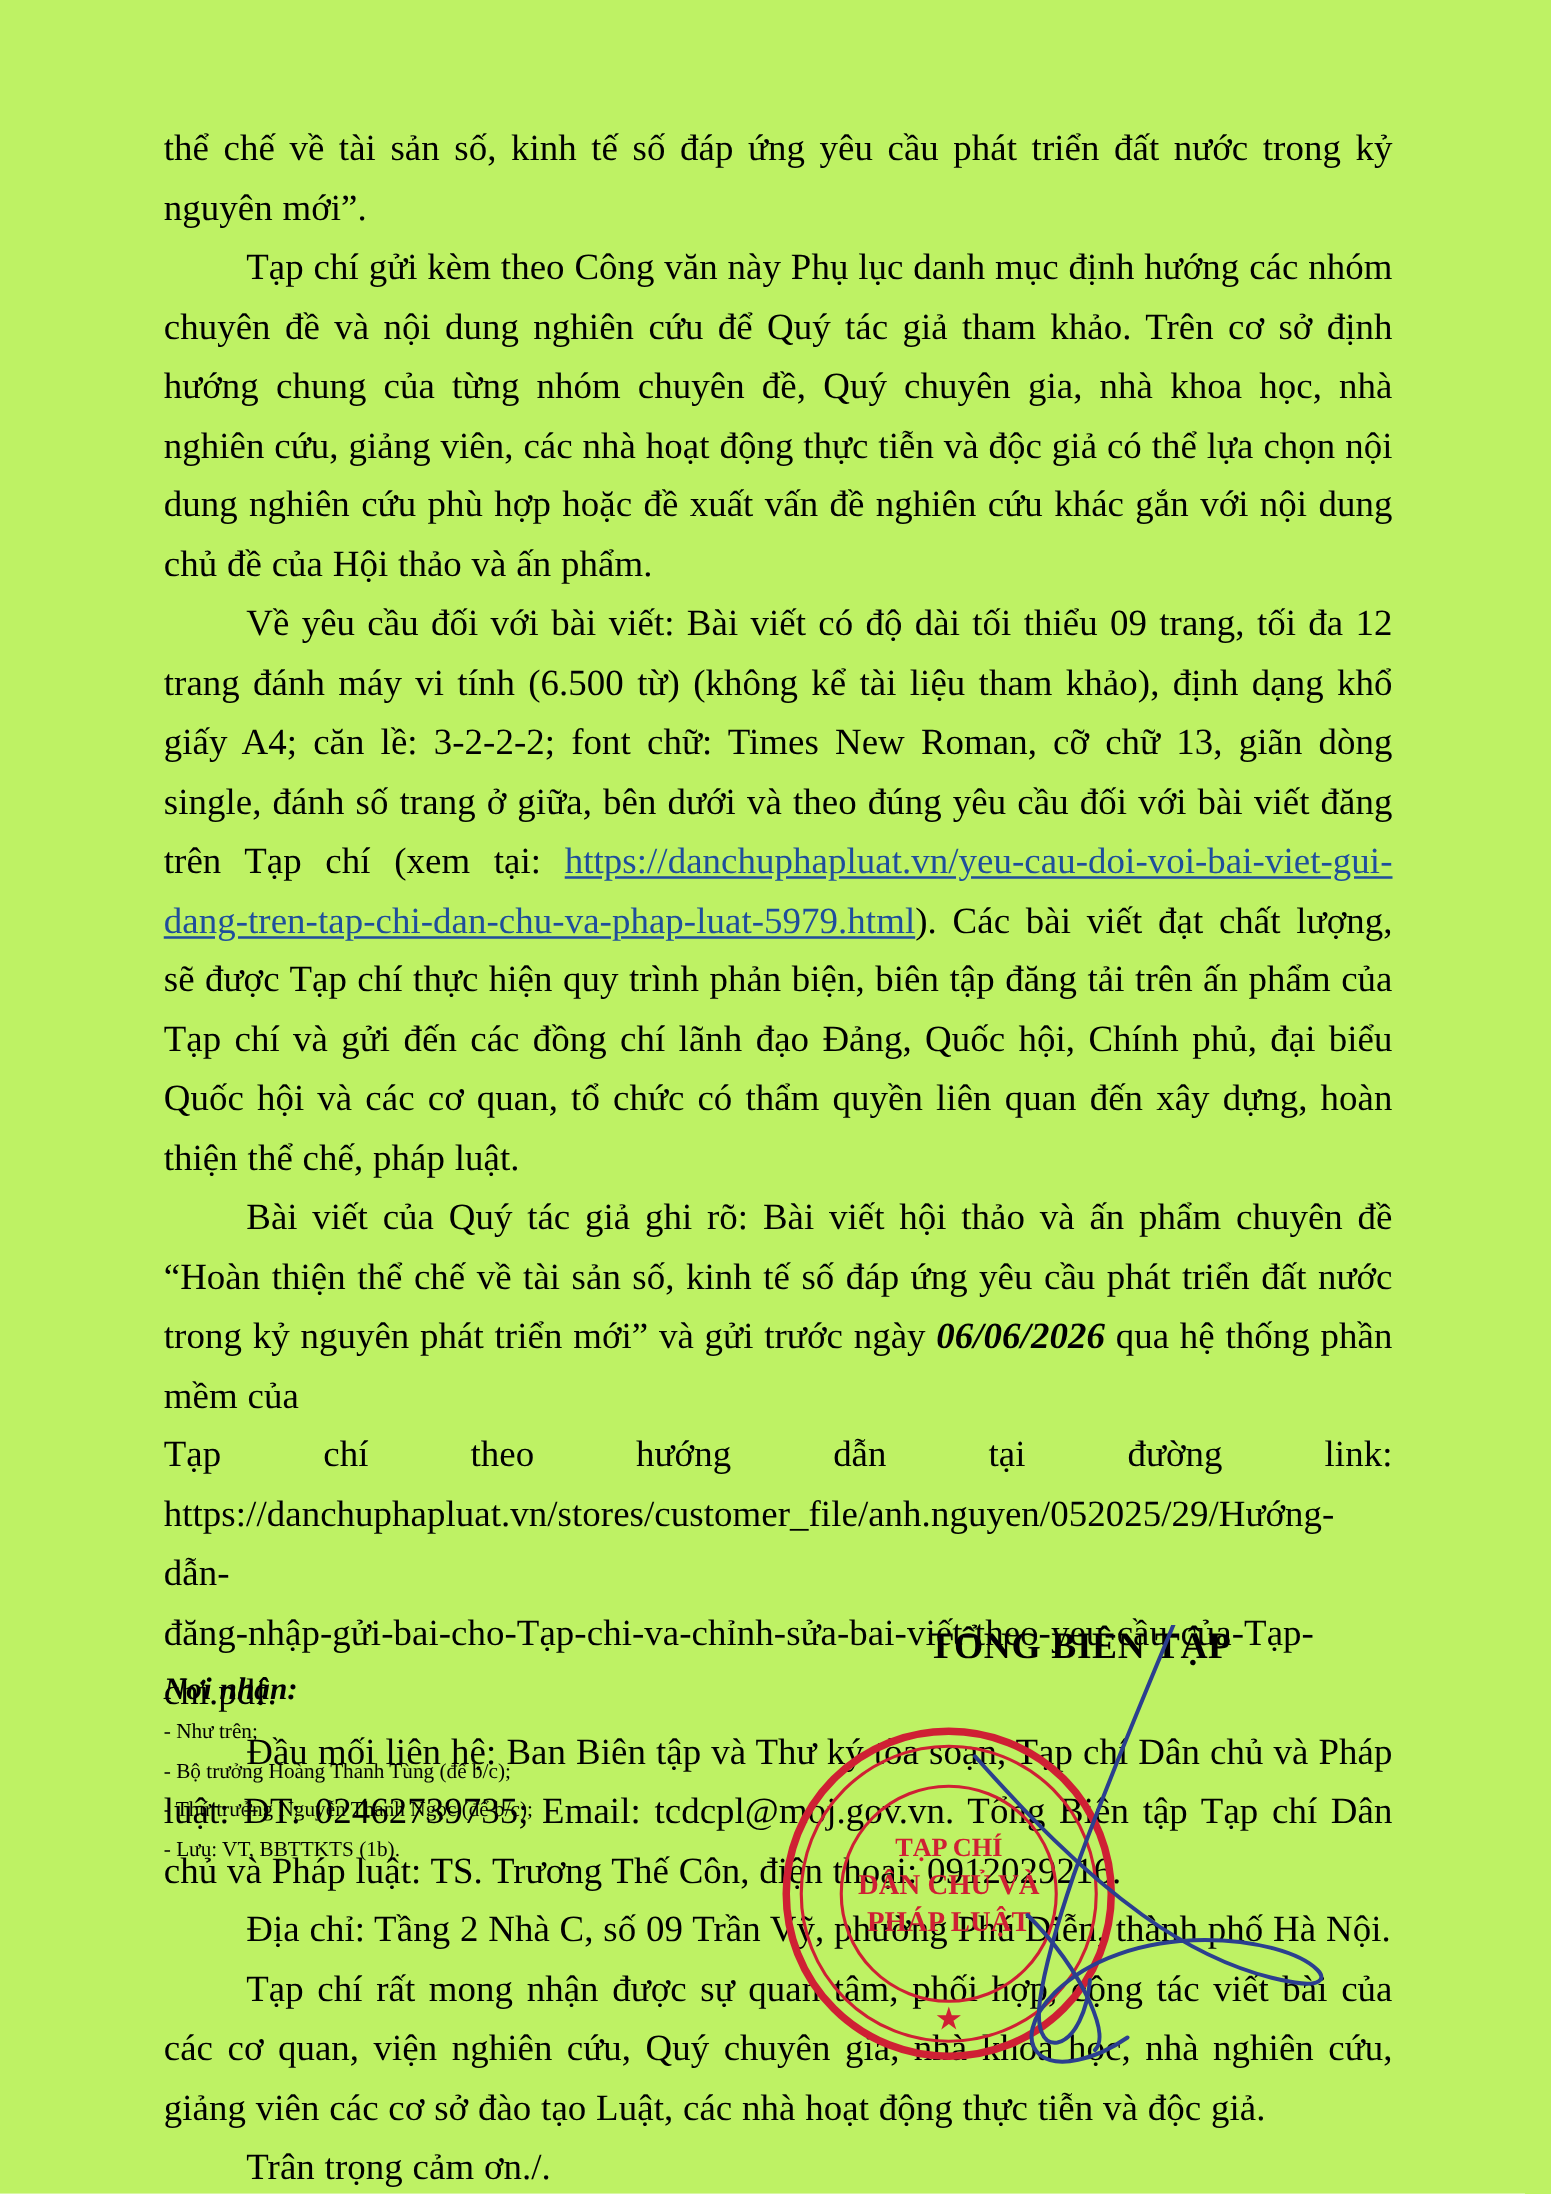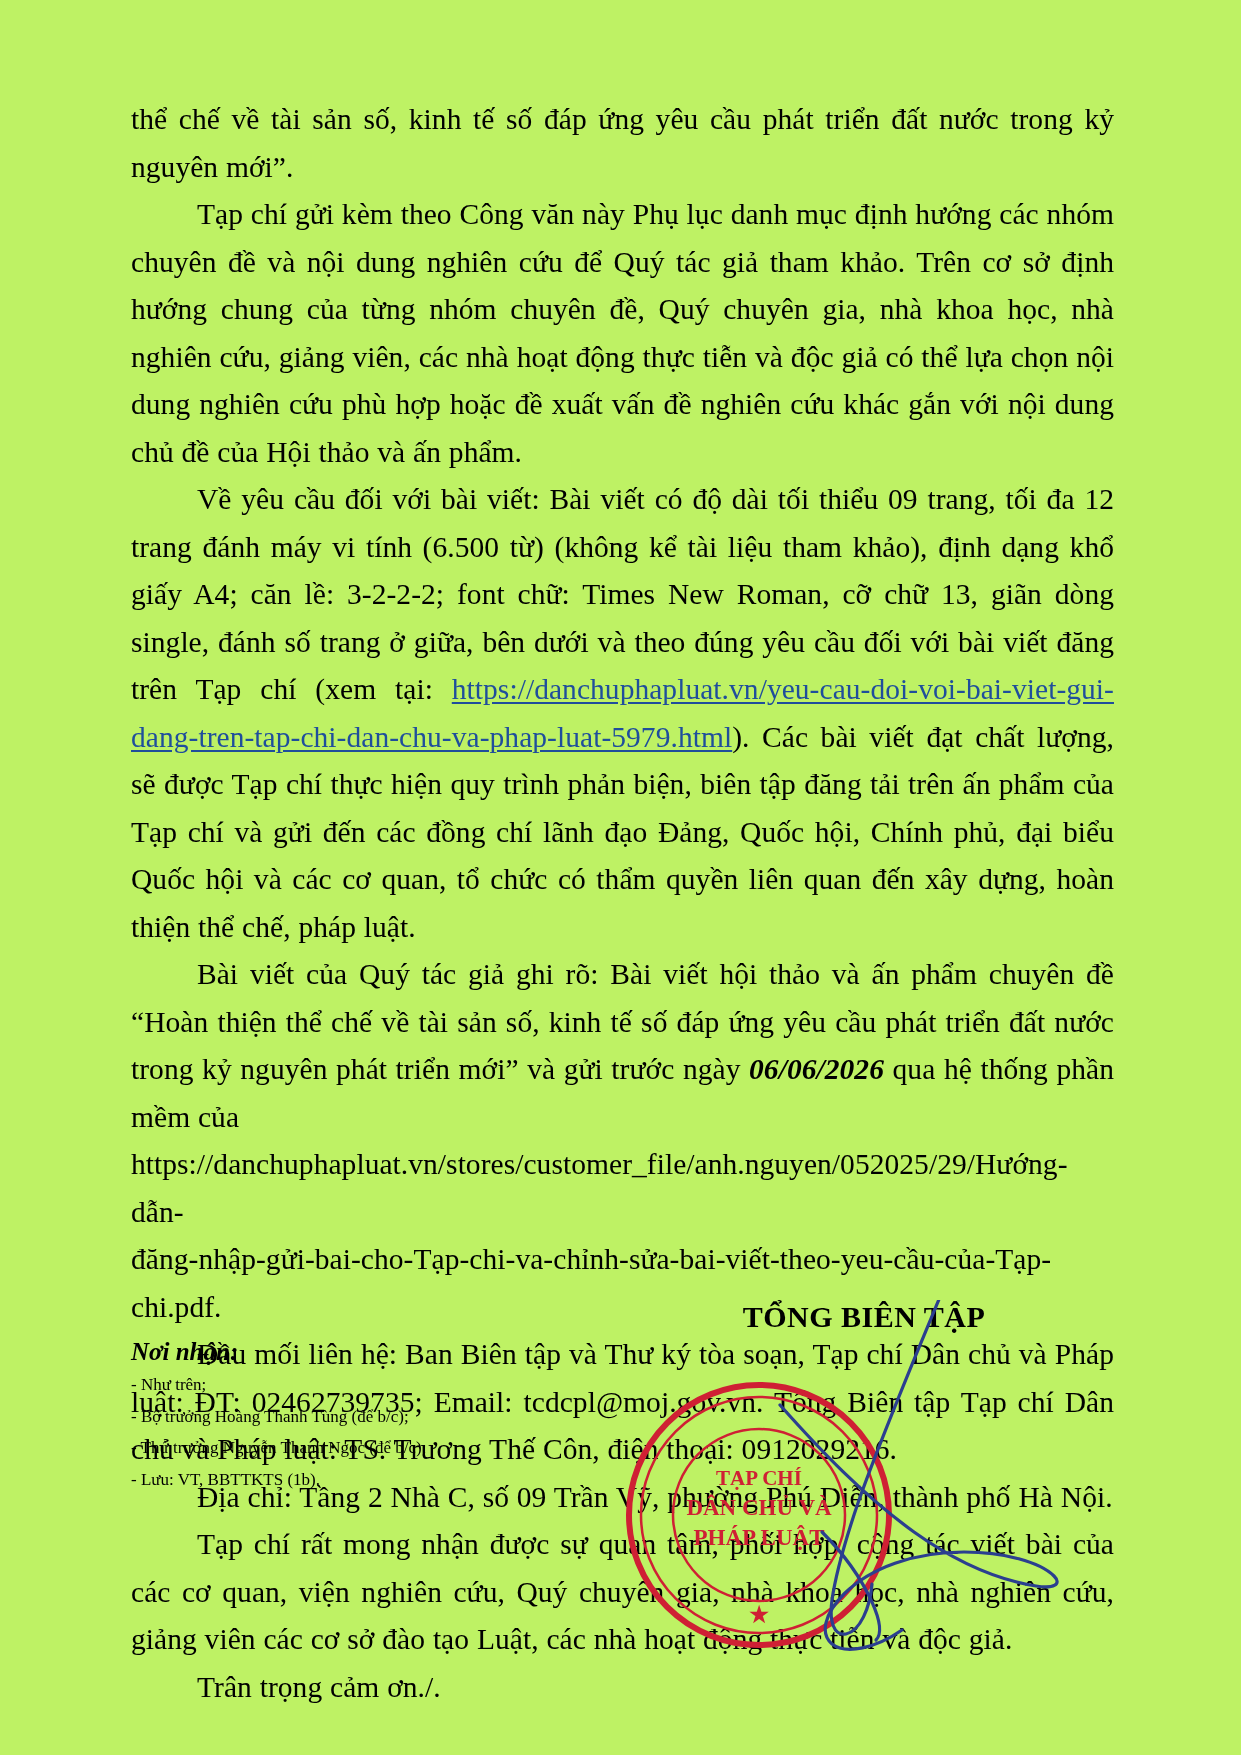--- a/index.html
+++ b/index.html
@@ -126,20 +126,32 @@
     <p class="para indent">Tạp chí gửi kèm theo Công văn này Phụ lục danh mục định hướng các nhóm chuyên đề và nội dung nghiên cứu để Quý tác giả tham khảo. Trên cơ sở định hướng chung của từng nhóm chuyên đề, Quý chuyên gia, nhà khoa học, nhà nghiên cứu, giảng viên, các nhà hoạt động thực tiễn và độc giả có thể lựa chọn nội dung nghiên cứu phù hợp hoặc đề xuất vấn đề nghiên cứu khác gắn với nội dung chủ đề của Hội thảo và ấn phẩm.</p>
 
     <p class="para indent">
       <span>Về yêu cầu đối với bài viết: Bài viết có độ dài tối thiểu 09 trang, tối đa 12 trang đánh máy vi tính (6.500 từ) (không kể tài liệu tham khảo), định dạng khổ giấy A4; căn lề: 3-2-2-2; font chữ: Times New Roman, cỡ chữ 13, giãn dòng single, đánh số trang ở giữa, bên dưới và theo đúng yêu cầu đối với bài viết đăng trên Tạp chí (xem tại: </span><a class="link" href="#">https://danchuphapluat.vn/yeu-cau-doi-voi-bai-viet-gui-dang-tren-tap-chi-dan-chu-va-phap-luat-5979.html</a><span>). Các bài viết đạt chất lượng, sẽ được Tạp chí thực hiện quy trình phản biện, biên tập đăng tải trên ấn phẩm của Tạp chí và gửi đến các đồng chí lãnh đạo Đảng, Quốc hội, Chính phủ, đại biểu Quốc hội và các cơ quan, tổ chức có thẩm quyền liên quan đến xây dựng, hoàn thiện thể chế, pháp luật.</span>
     </p>
 
     <p class="para indent">
       <span>Bài viết của Quý tác giả ghi rõ: Bài viết hội thảo và ấn phẩm chuyên đề “Hoàn thiện thể chế về tài sản số, kinh tế số đáp ứng yêu cầu phát triển đất nước trong kỷ nguyên phát triển mới” và gửi trước ngày </span><span class="bolditalic">06/06/2026</span><span> qua hệ thống phần mềm của</span>
     </p>
 
+    <p class="para">
+      <span class="spread">
+          <span>Tạp</span>
+          <span>chí</span>
+          <span>theo</span>
+          <span>hướng</span>
+          <span>dẫn</span>
+          <span>tại</span>
+          <span>đường</span>
+          <span>link:</span>
+        </span>
+    </p>
 
     <p class="para">https://danchuphapluat.vn/stores/customer_file/anh.nguyen/052025/29/Hướng-dẫn-</p>
 
     <p class="para">đăng-nhập-gửi-bai-cho-Tạp-chi-va-chỉnh-sửa-bai-viết-theo-yeu-cầu-của-Tạp-chi.pdf.</p>
 
     <p class="para indent">Đầu mối liên hệ: Ban Biên tập và Thư ký tòa soạn, Tạp chí Dân chủ và Pháp luật: ĐT: 02462739735; Email: tcdcpl@moj.gov.vn. Tổng Biên tập Tạp chí Dân chủ và Pháp luật: TS. Trương Thế Côn, điện thoại: 0912029216.</p>
 
     <p class="para indent">Địa chỉ: Tầng 2 Nhà C, số 09 Trần Vỹ, phường Phú Diễn, thành phố Hà Nội.</p>
 
     <p class="para indent">Tạp chí rất mong nhận được sự quan tâm, phối hợp, cộng tác viết bài của các cơ quan, viện nghiên cứu, Quý chuyên gia, nhà khoa học, nhà nghiên cứu, giảng viên các cơ sở đào tạo Luật, các nhà hoạt động thực tiễn và độc giả.</p>

